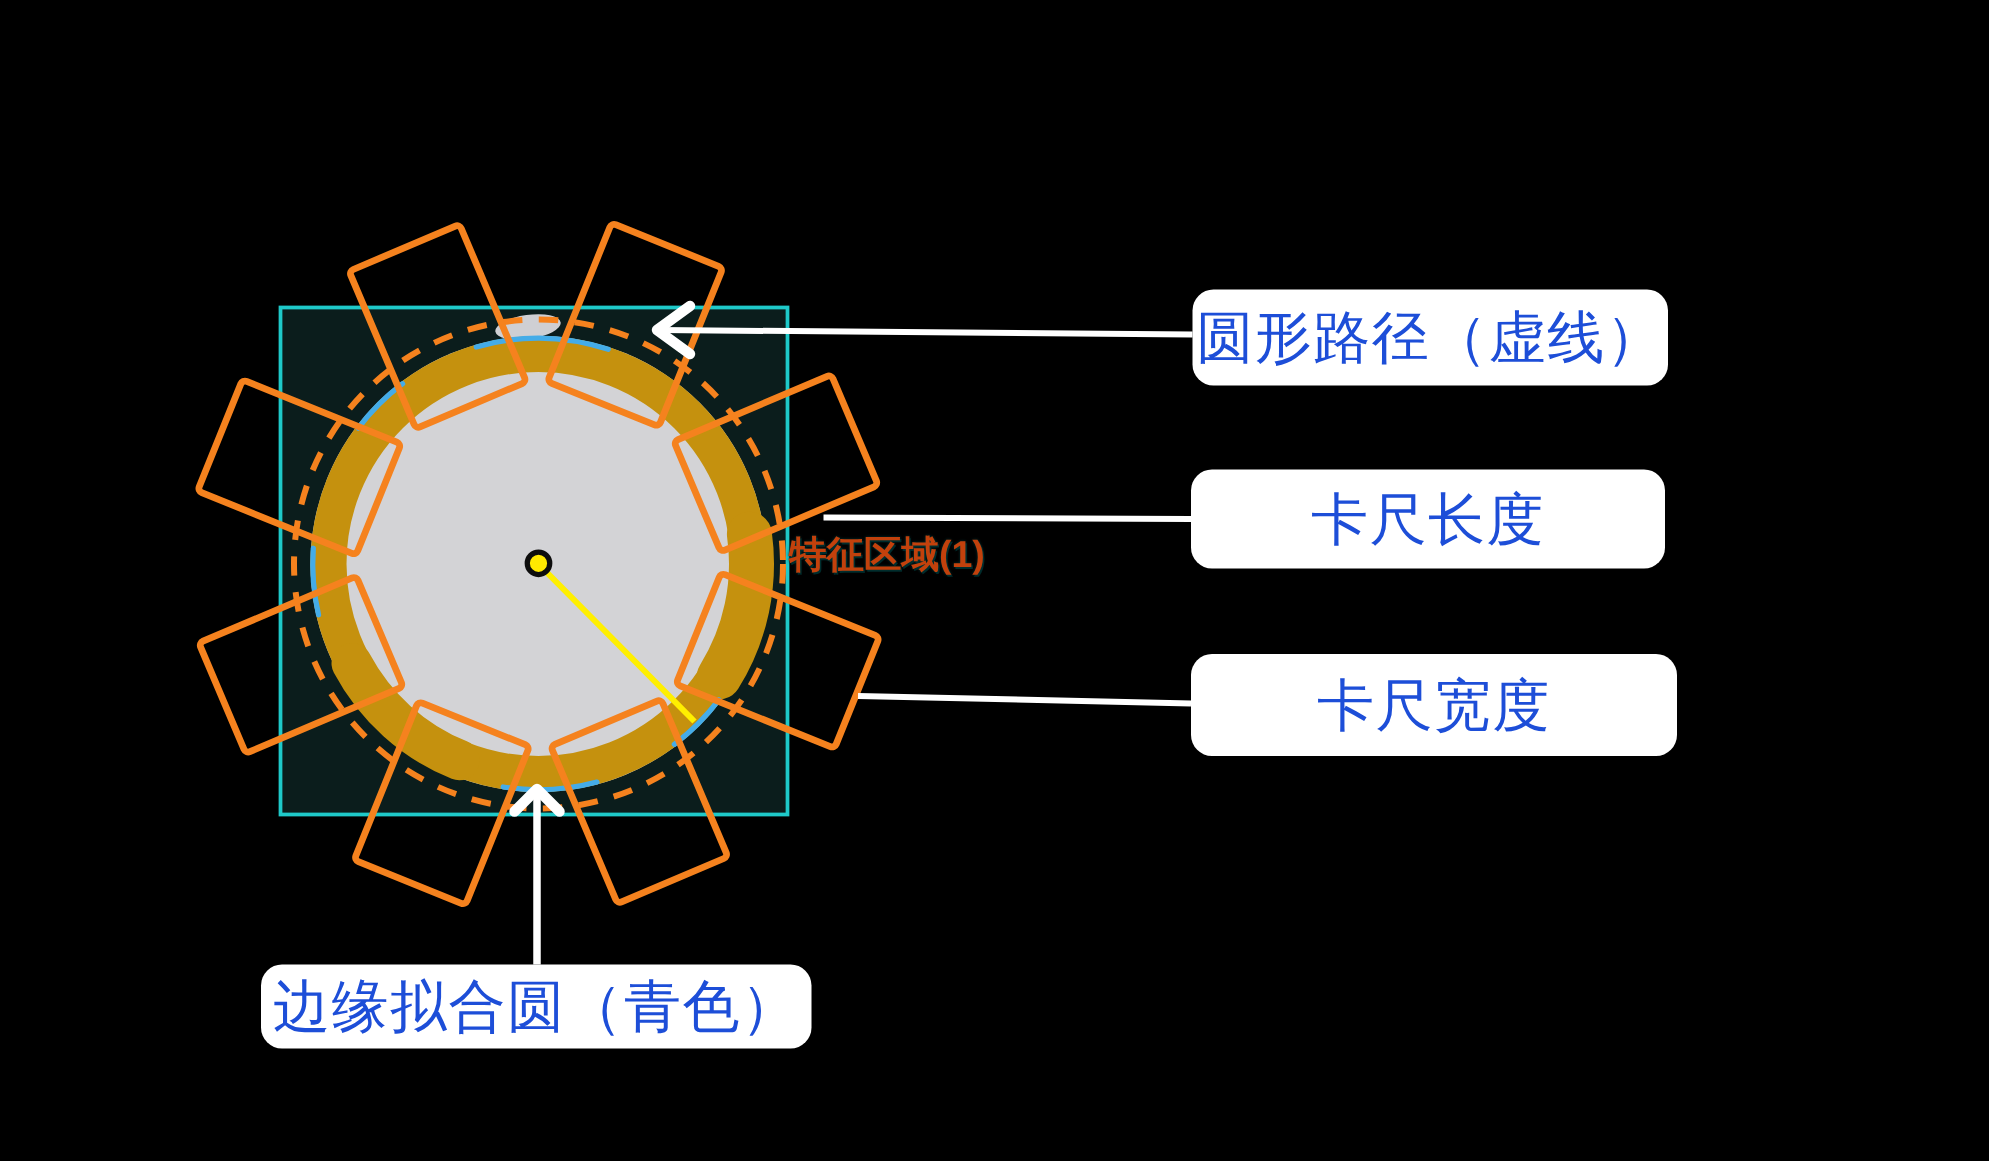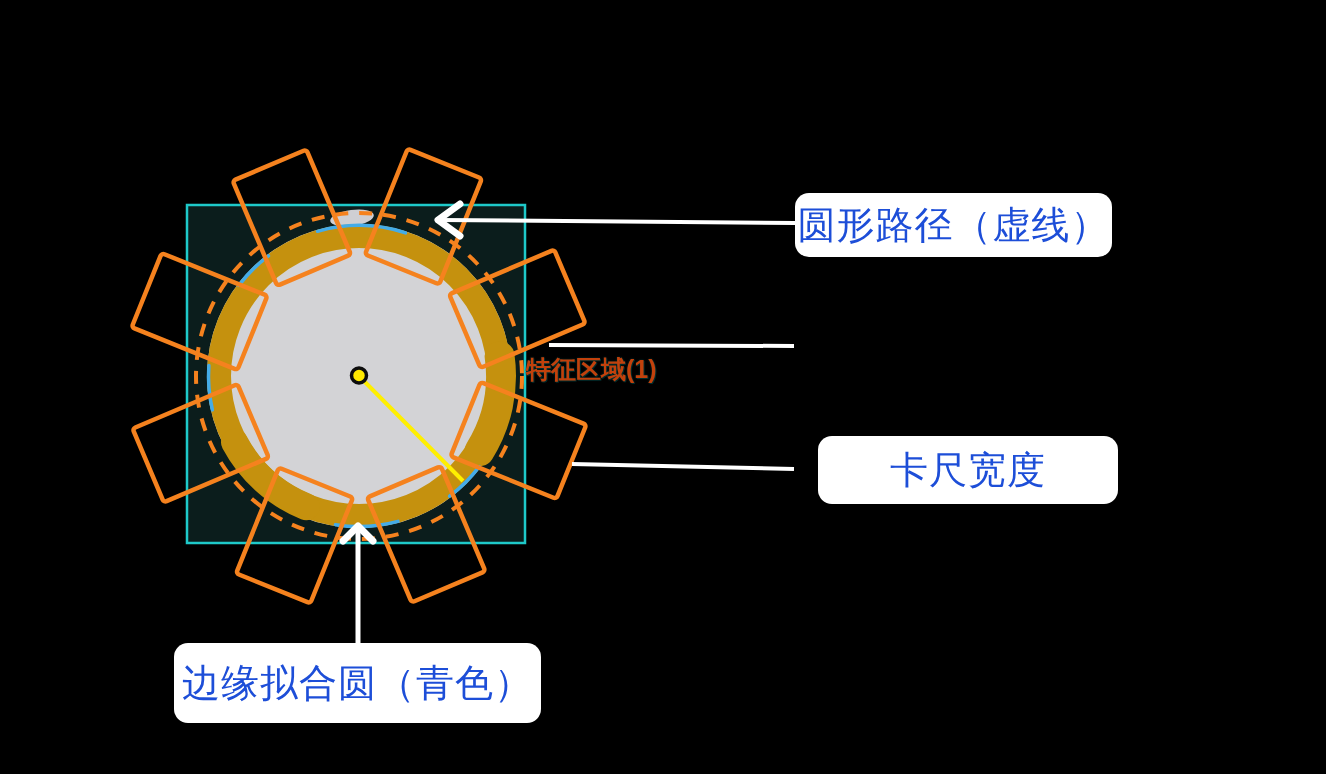--- a/index.html
+++ b/index.html
@@ -61,17 +61,18 @@
       <line x1="549" y1="345" x2="794" y2="346" stroke="#ffffff" stroke-width="4"></line>
       <line x1="572" y1="464" x2="794" y2="469" stroke="#ffffff" stroke-width="4"></line>
       <line x1="358" y1="530" x2="358" y2="643" stroke="#ffffff" stroke-width="5"></line>
       <polyline points="343,541 358,526 373,541" fill="none" stroke="#ffffff" stroke-width="7" stroke-linecap="round" stroke-linejoin="round"></polyline>
     </svg>
 
   <div class="region-label" style="left:526px;top:353px;">特征区域(1)</div>
 
   <div class="callout" style="left:795px;top:193px;width:317px;height:64px;">圆形路径（虚线）</div>
 
+  <div class="callout" style="left:794px;top:313px;width:316px;height:66px;">卡尺长度</div>
 
-  <div class="callout" style="left:794px;top:436px;width:300px;height:68px;margin-left:24px;">卡尺宽度</div>
+  <div class="callout" style="left:794px;top:436px;width:324px;height:68px;">卡尺宽度</div>
 
-  <div class="callout" style="left:174px;top:643px;width:367px;height:80px;">边缘拟合圆（青色）</div>
+  <div class="callout" style="left:174px;top:643px;width:367px;height:56px;">边缘拟合圆（青色）</div>
 </div>
 
 </body></html>

